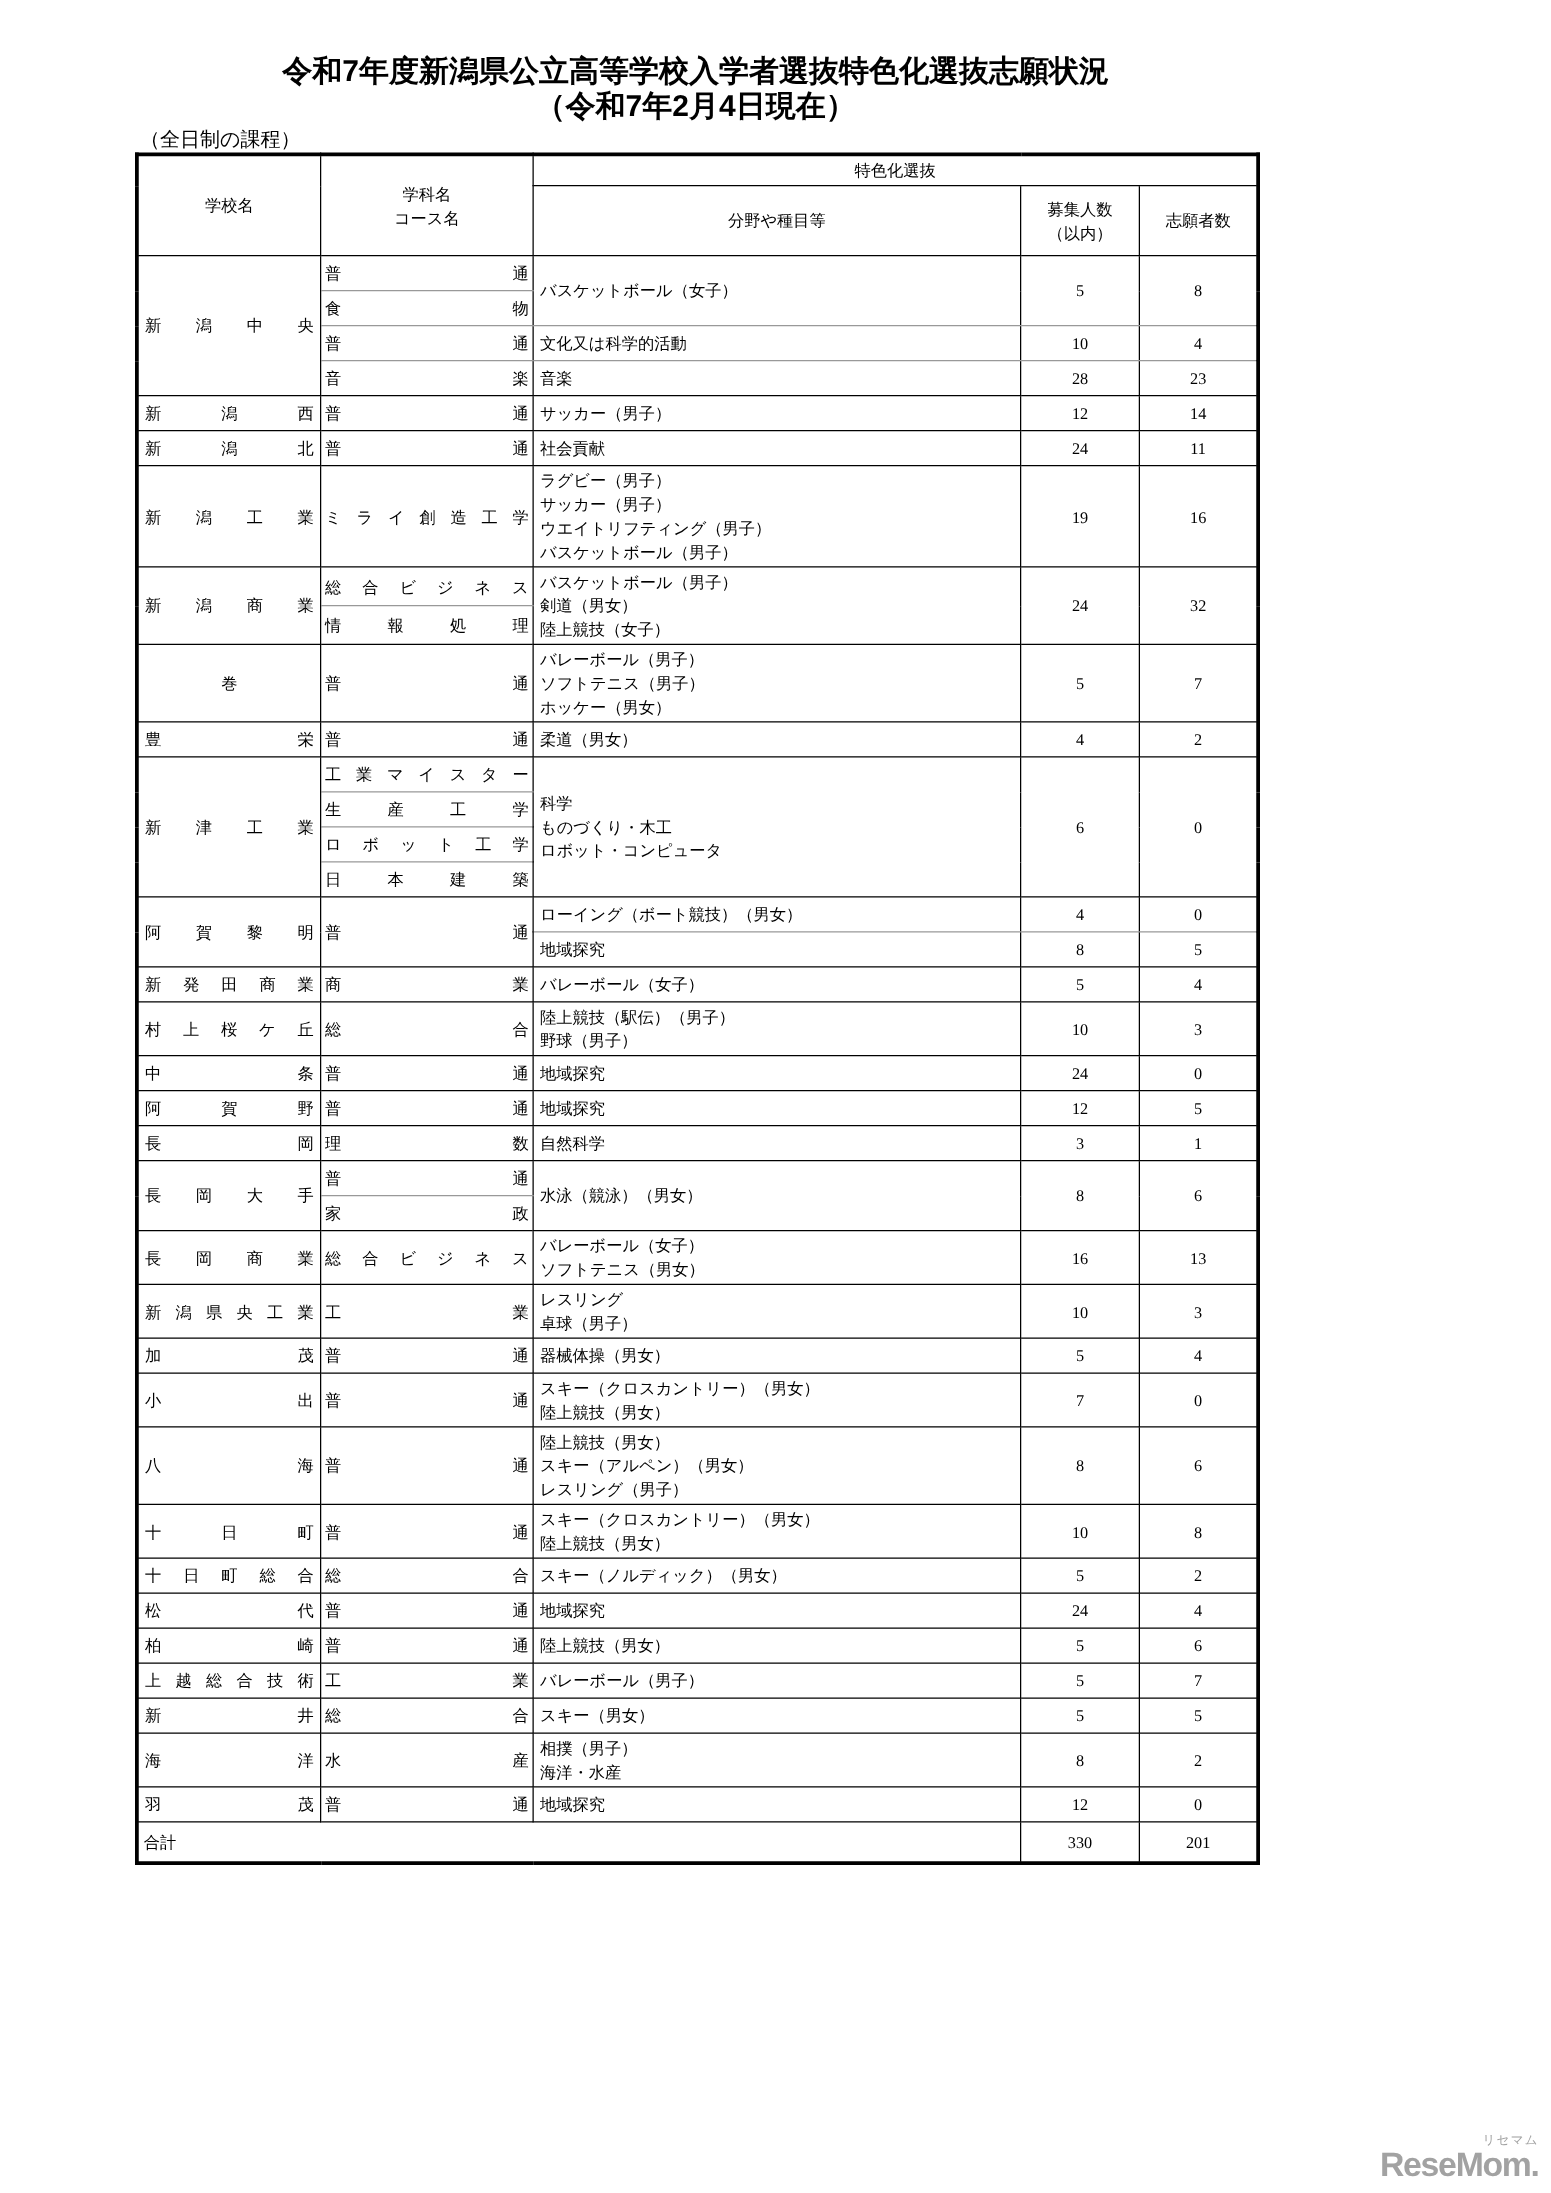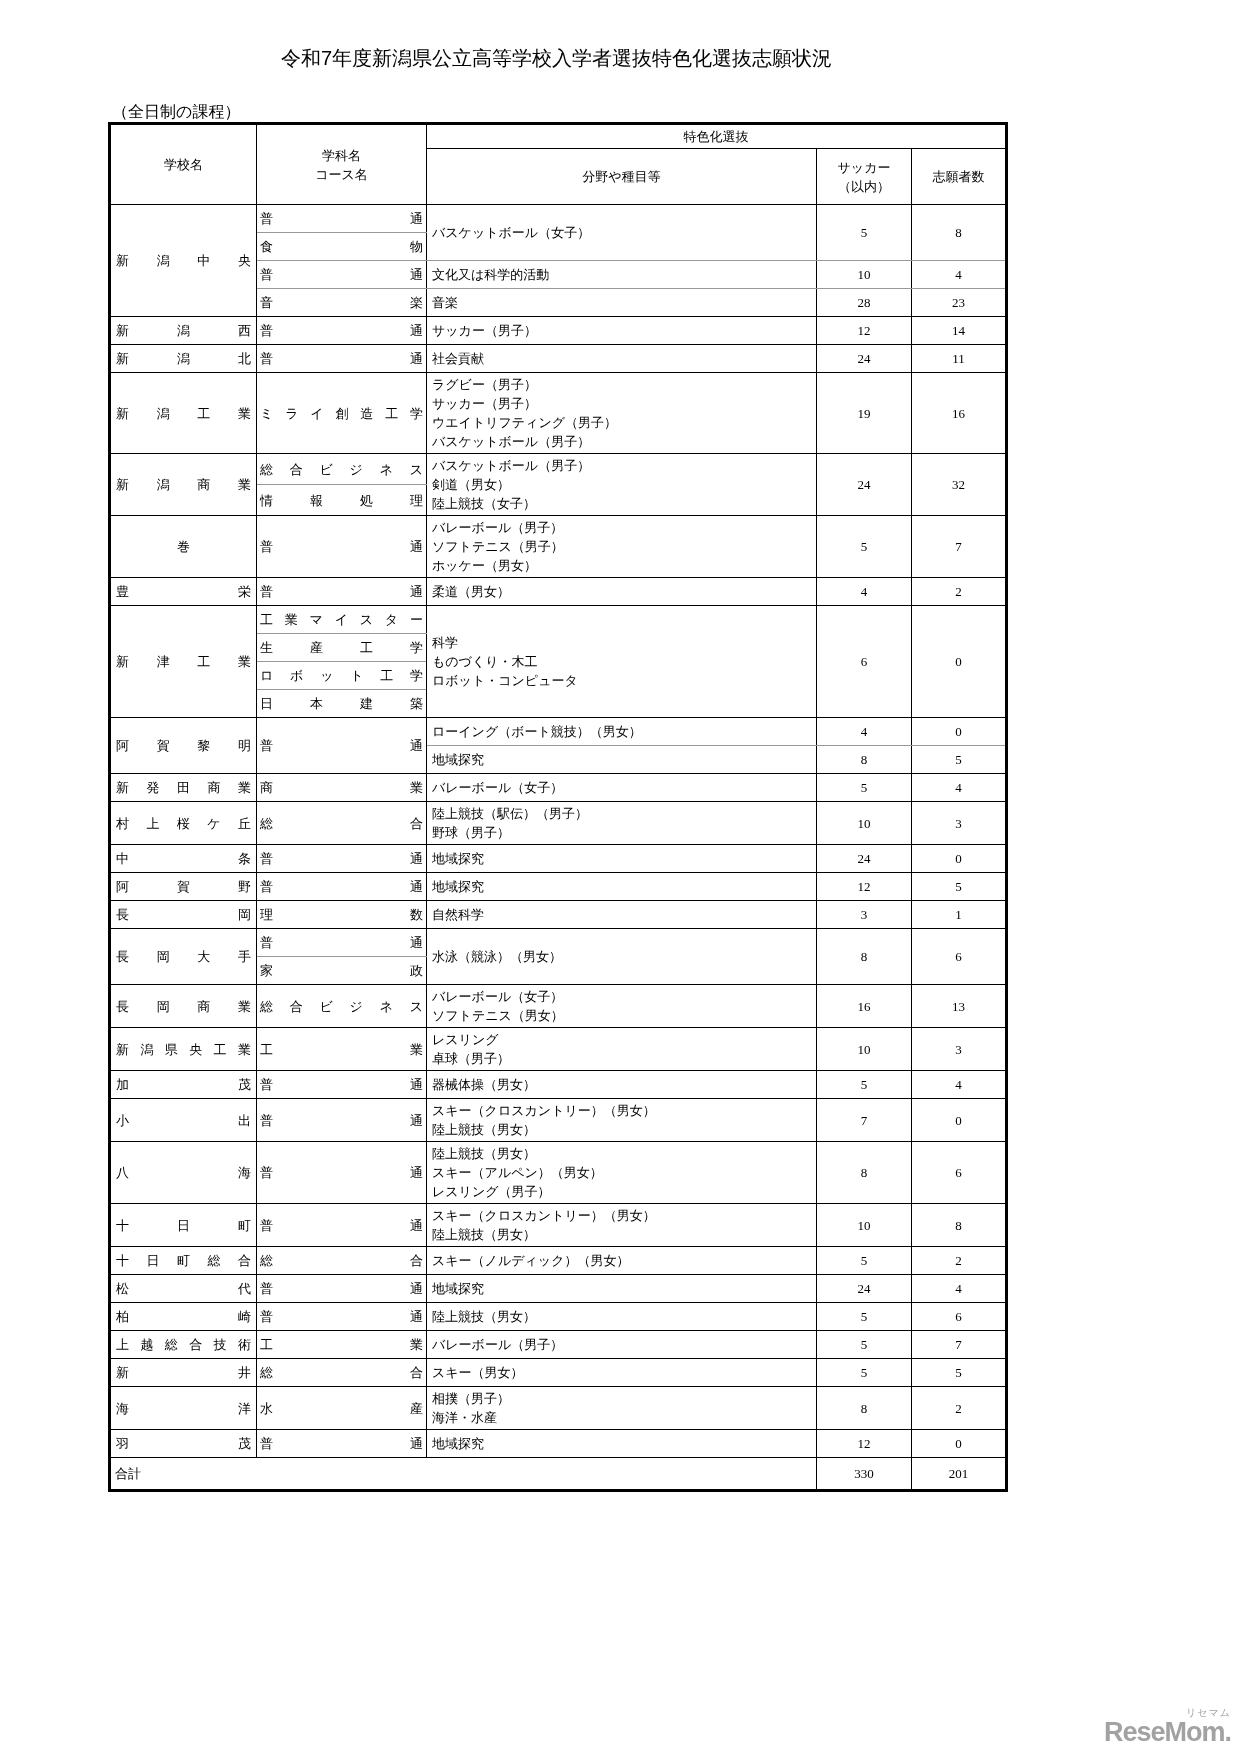--- a/index.html
+++ b/index.html
@@ -6,21 +6,21 @@
   html,body { background:#ffffff; }
   body {
     width:1241px; height:1754px; position:relative;
     font-family:"Liberation Serif","DejaVu Serif",serif;
     color:#000;
   }
   .title-wrap {
     position:absolute; left:108px; top:44px; width:897px;
     text-align:center;
     font-family:"Liberation Sans","DejaVu Sans",sans-serif;
-    font-weight:normal; font-size:20px; line-height:28px;
+    font-weight:bold; font-size:24px; line-height:28px;
   }
   .note {
     position:absolute; left:112px; top:102px;
     font-family:"Liberation Sans","DejaVu Sans",sans-serif;
     font-size:16px;
   }
   table.main {
     position:absolute; left:108px; top:122px; width:897px;
     border-collapse:collapse; table-layout:fixed;
     border:3px solid #000;
@@ -51,20 +51,21 @@
   .watermark .caption { display:block; font-size:10px; margin-bottom:1px; letter-spacing:1px; }
   .watermark .logo { font-size:27px; font-weight:bold; letter-spacing:-1px; }
 </style>
 </head>
 <body>
 
 <div>
 
   <div class="title-wrap">
     <div>令和7年度新潟県公立高等学校入学者選抜特色化選抜志願状況</div>
+    <div>（令和7年2月4日現在）</div>
   </div>
 
   <div class="note">（全日制の課程）</div>
 
   <table class="main">
     <colgroup>
       <col style="width:147px">
         <col style="width:170px">
         <col style="width:390px">
         <col style="width:95px">
@@ -72,21 +73,21 @@
     </colgroup>
     <thead>
       <tr class="h1">
         <th rowspan="2">学校名</th>
         <th rowspan="2" class="pre">学科名
 コース名</th>
         <th colspan="3">特色化選抜</th>
       </tr>
       <tr class="h2">
         <th>分野や種目等</th>
-        <th class="pre">サッカー
+        <th class="pre">募集人数
 （以内）</th>
         <th>志願者数</th>
       </tr>
     </thead>
     <tbody>
       <tr>
         <td class="school spread" rowspan="4">
             <span class="spread-box">
               <span>新</span>
               <span>潟</span>

